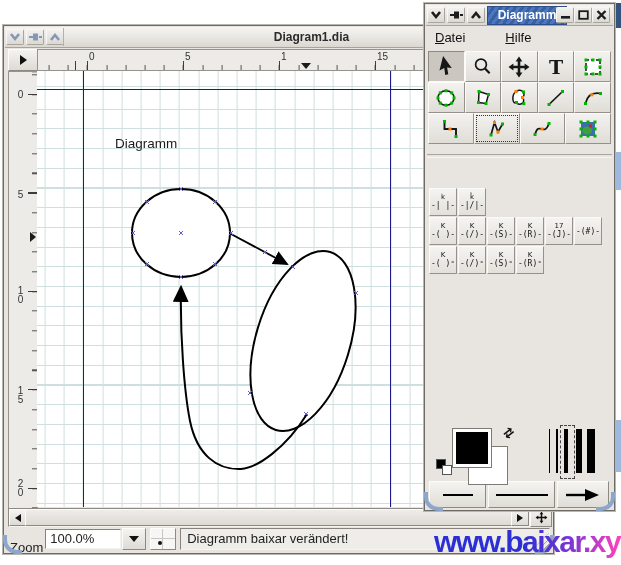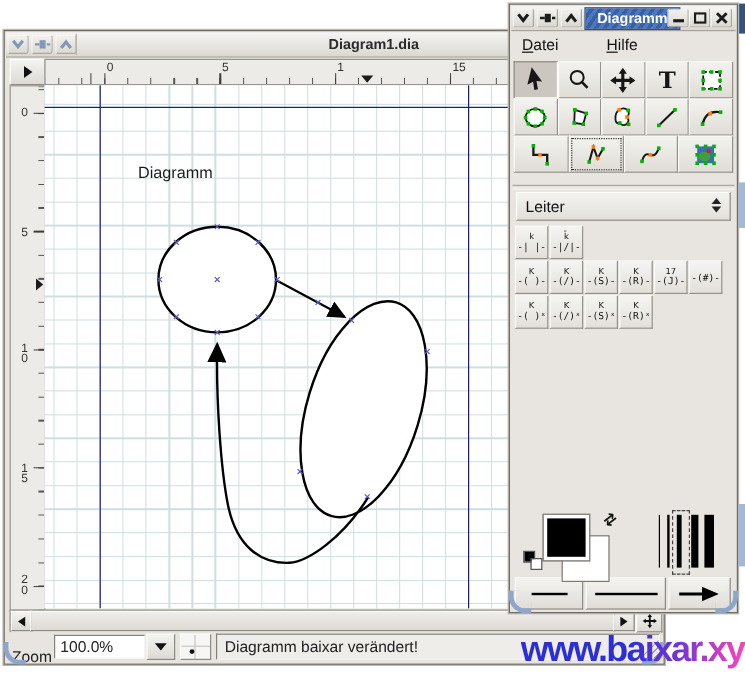--- a/index.html
+++ b/index.html
@@ -412,27 +412,20 @@
           <rect x="3.5" y="10.5" width="3" height="3" fill="#00b400"></rect>
           <rect x="17.5" y="10.5" width="3" height="3" fill="#00b400"></rect>
           <rect x="3.5" y="17.5" width="3" height="3" fill="#00b400"></rect>
           <rect x="10.5" y="17.5" width="3" height="3" fill="#00b400"></rect>
           <rect x="17.5" y="17.5" width="3" height="3" fill="#00b400"></rect>
         </svg>
       </span>
     </div>
   <div id="tbx-sep"></div>
 
-  <div id="sheet-combo">
-    <span>Leiter</span>
-    <span id="sheet-arrows">
-      <span class="tri-up-s"></span>
-        <span class="tri-down-s"></span>
-    </span>
-  </div>
 
   <div id="palette">
       <div class="pal-row">
         <span class="pal-btn">
           <span class="pal-top">k</span>
           <span class="pal-sym">-| |-</span>
         </span>
         <span class="pal-btn">
           <span class="pal-top">k̄</span>
           <span class="pal-sym">-|/|-</span>

